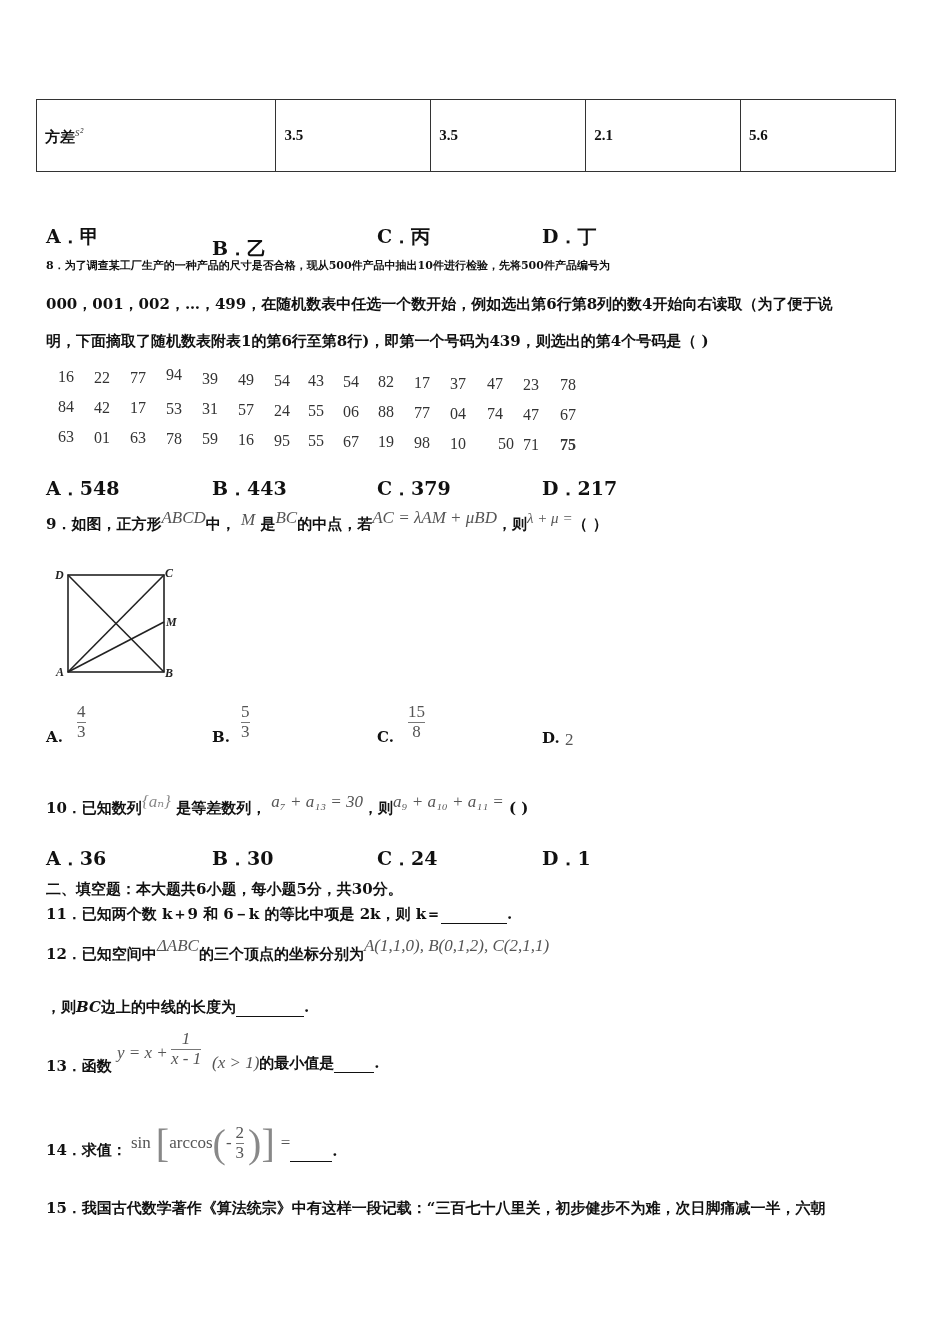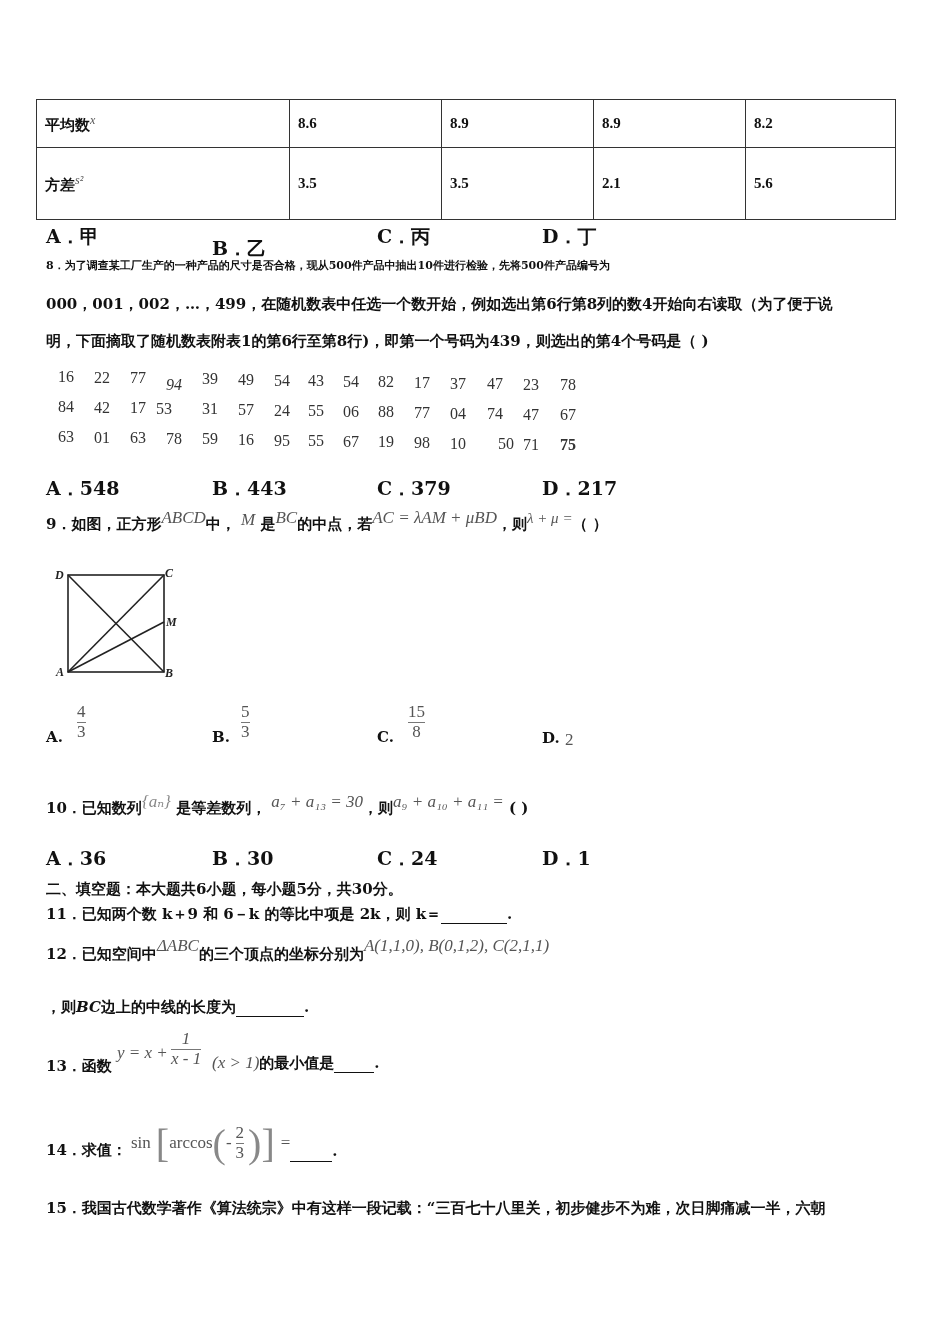--- a/index.html
+++ b/index.html
@@ -17,27 +17,20 @@
   .frac { display: inline-flex; flex-direction: column; align-items: center; vertical-align: middle;
           font-family: "Liberation Serif", serif; color: #555; font-size: 17px; line-height: 1.1; }
   .frac .bar { border-top: 1px solid #777; width: 100%; }
   .blank { display: inline-block; border-bottom: 1.5px solid #111; }
 </style>
 </head>
 <body>
 
 <table class="stat">
   <tbody>
-      <tr style="height:48px">
-    <td style="width:236px" class="b"><span>平均数</span><sup class="math" style="font-size:12px">x</sup></td>
-    <td style="width:135px" class="v">8.6</td>
-    <td style="width:135px" class="v">8.9</td>
-    <td style="width:135px" class="v">8.9</td>
-    <td class="v">8.2</td>
-  </tr>
   <tr style="height:72px">
     <td class="b"><span>方差</span><sup class="math" style="font-size:12px">s²</sup></td>
     <td class="v">3.5</td>
     <td class="v">3.5</td>
     <td class="v">2.1</td>
     <td class="v">5.6</td>
   </tr>
 </tbody>
   </table>
 
@@ -47,36 +40,36 @@
 <div class="opt" style="left:542px;top:224px">D．丁</div>
 
 <div class="abs b" style="left:46px;top:258px;white-space:nowrap;font-size:11px">8．为了调查某工厂生产的一种产品的尺寸是否合格，现从500件产品中抽出10件进行检验，先将500件产品编号为</div>
 <div class="abs b" style="left:46px;top:295px;white-space:nowrap;font-size:15px">000，001，002，…，499，在随机数表中任选一个数开始，例如选出第6行第8列的数4开始向右读取（为了便于说</div>
 <div class="abs b" style="left:46px;top:332px;white-space:nowrap;font-size:15px">明，下面摘取了随机数表附表1的第6行至第8行)，即第一个号码为439，则选出的第4个号码是（ )</div>
 
 <div id="rnd">
     <div class="rnd" style="left: 58px; top: 368px;">16</div>
     <div class="rnd" style="left: 94px; top: 369px;">22</div>
     <div class="rnd" style="left: 130px; top: 369px;">77</div>
-    <div class="rnd" style="left: 166px; top: 376px; font-style: italic;">94</div>
+    <div class="rnd" style="left: 166px; top: 366px;">94</div>
     <div class="rnd" style="left: 202px; top: 370px;">39</div>
     <div class="rnd" style="left: 238px; top: 371px;">49</div>
     <div class="rnd" style="left: 274px; top: 372px;">54</div>
     <div class="rnd" style="left: 308px; top: 372px;">43</div>
     <div class="rnd" style="left: 343px; top: 373px;">54</div>
     <div class="rnd" style="left: 378px; top: 373px;">82</div>
     <div class="rnd" style="left: 414px; top: 374px;">17</div>
     <div class="rnd" style="left: 450px; top: 375px;">37</div>
     <div class="rnd" style="left: 487px; top: 375px;">47</div>
     <div class="rnd" style="left: 523px; top: 376px;">23</div>
     <div class="rnd" style="left: 560px; top: 376px;">78</div>
     <div class="rnd" style="left: 58px; top: 398px;">84</div>
     <div class="rnd" style="left: 94px; top: 399px;">42</div>
     <div class="rnd" style="left: 130px; top: 399px;">17</div>
-    <div class="rnd" style="left: 156px; top: 400px;">53</div>
+    <div class="rnd" style="left: 166px; top: 400px;">53</div>
     <div class="rnd" style="left: 202px; top: 400px;">31</div>
     <div class="rnd" style="left: 238px; top: 401px;">57</div>
     <div class="rnd" style="left: 274px; top: 402px;">24</div>
     <div class="rnd" style="left: 308px; top: 402px;">55</div>
     <div class="rnd" style="left: 343px; top: 403px;">06</div>
     <div class="rnd" style="left: 378px; top: 403px;">88</div>
     <div class="rnd" style="left: 414px; top: 404px;">77</div>
     <div class="rnd" style="left: 450px; top: 405px;">04</div>
     <div class="rnd" style="left: 487px; top: 405px;">74</div>
     <div class="rnd" style="left: 523px; top: 406px;">47</div>

